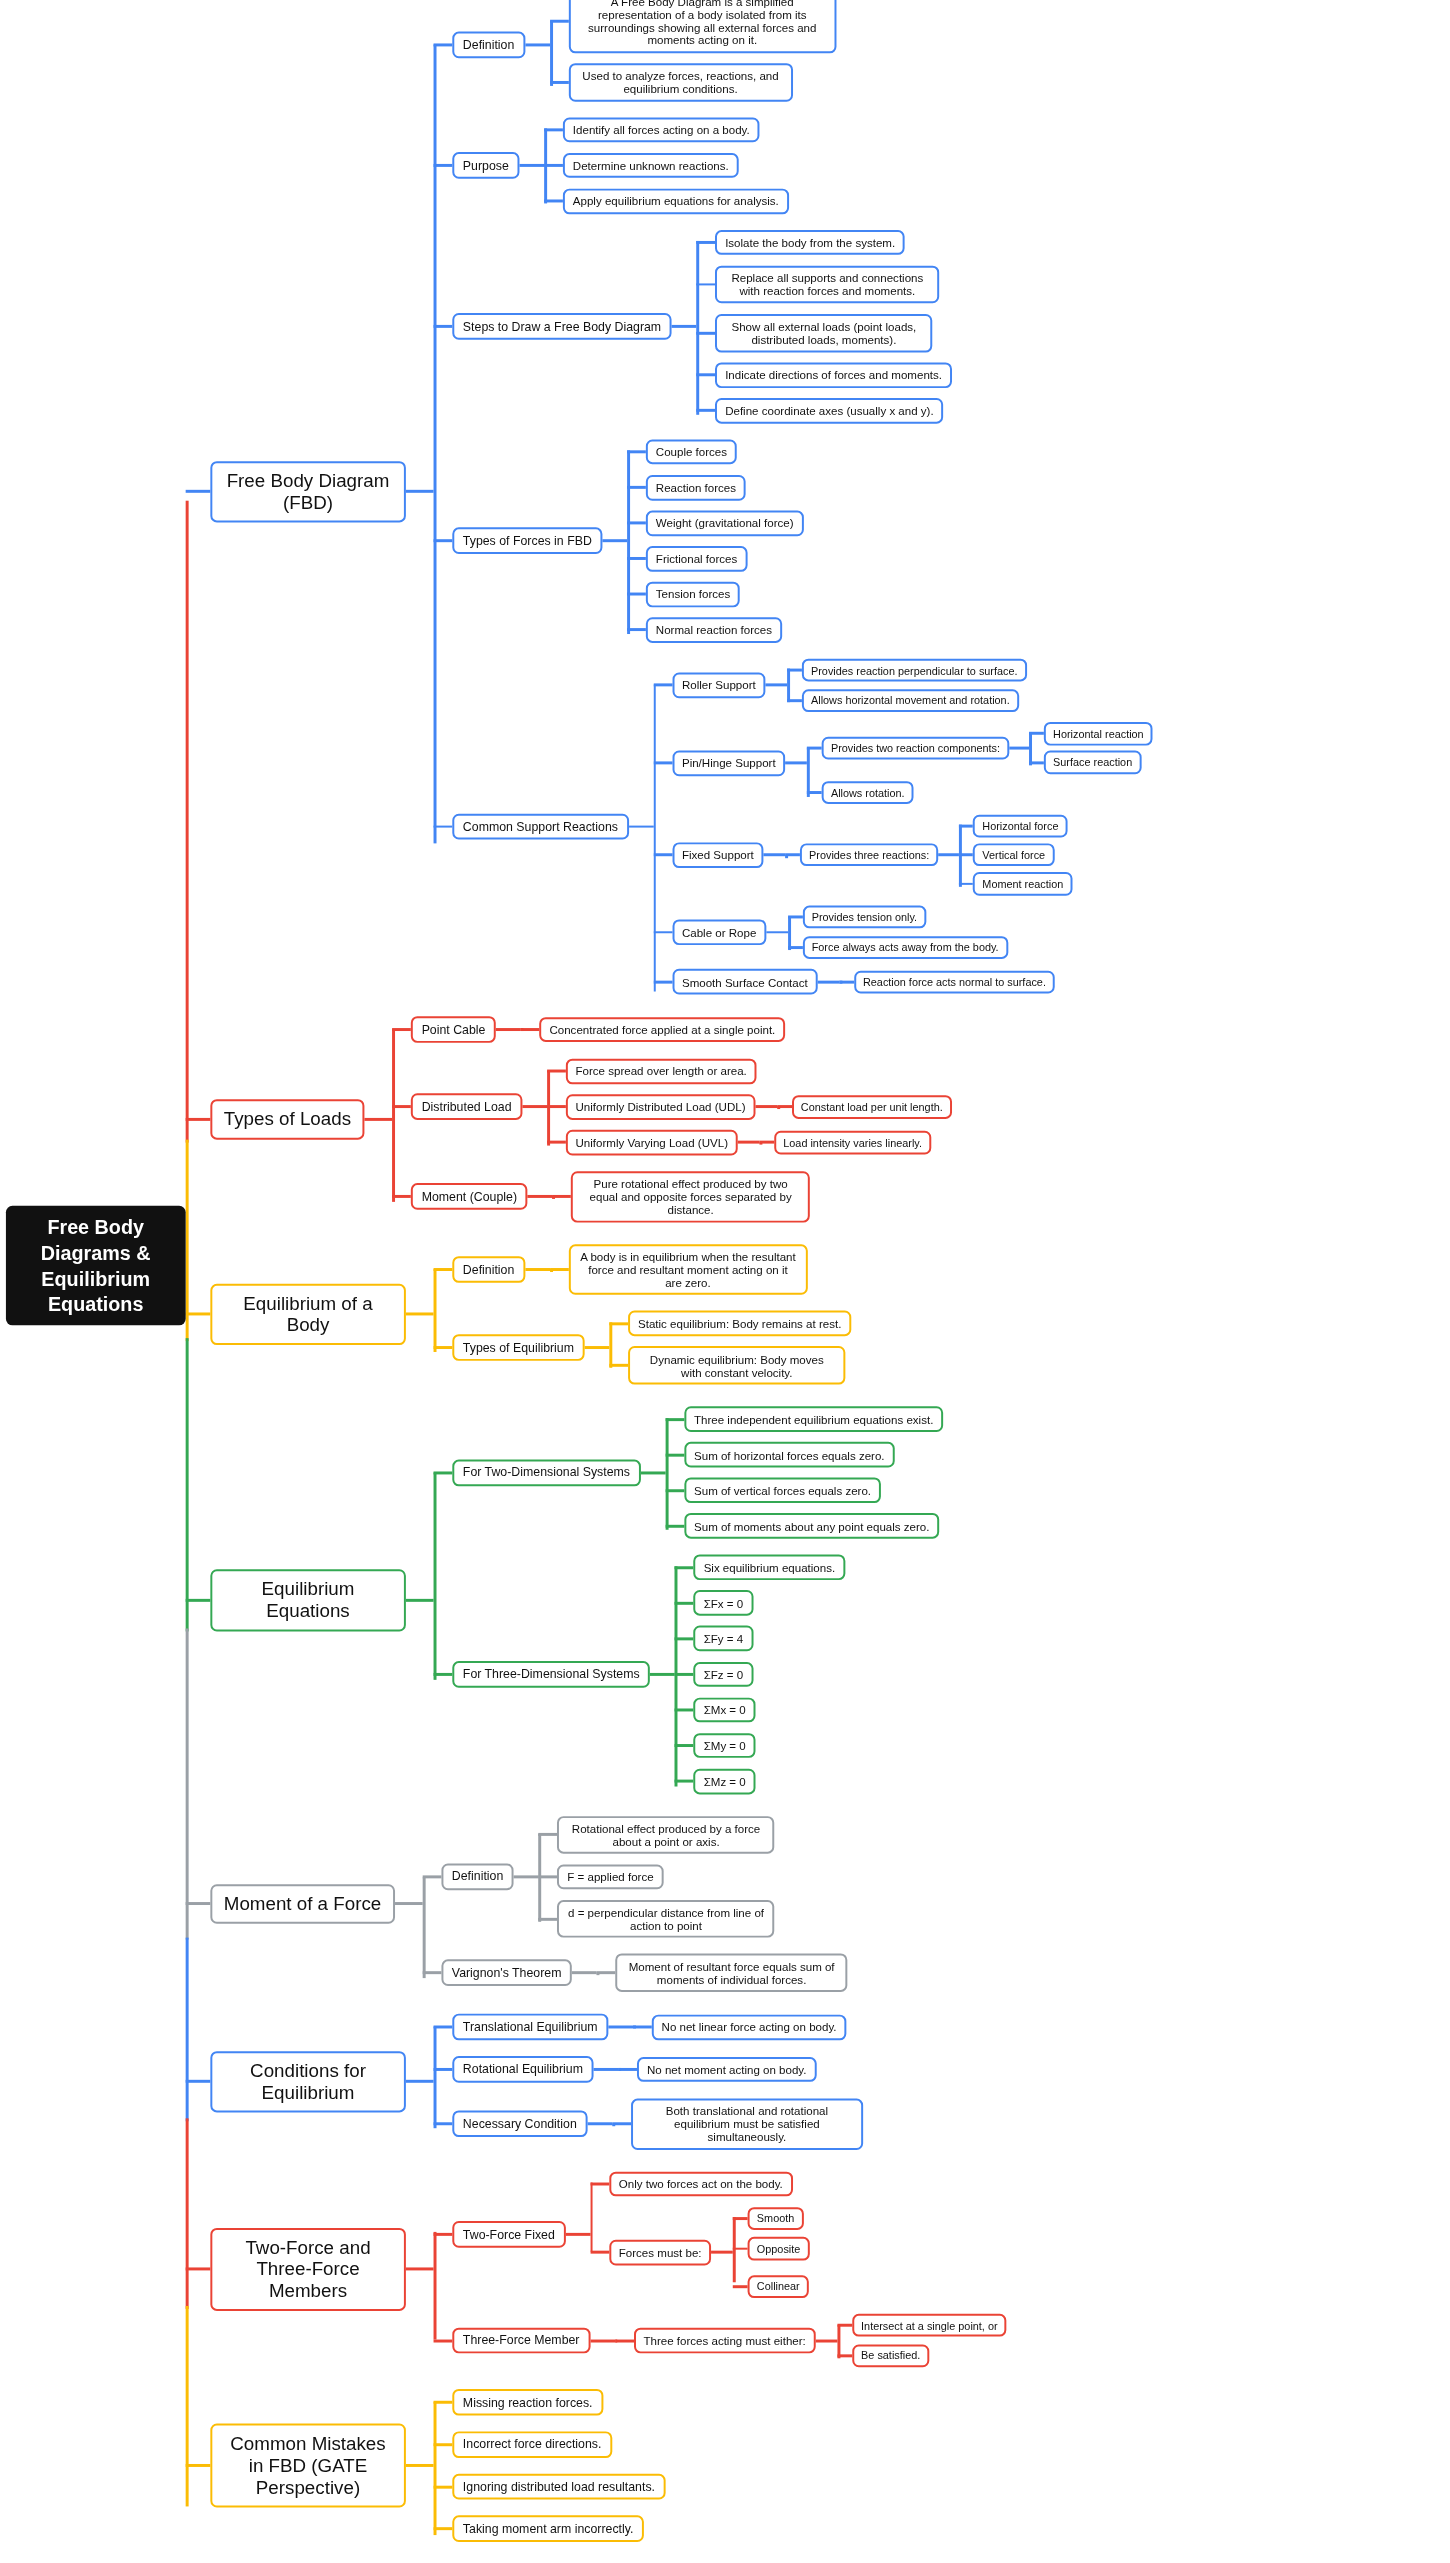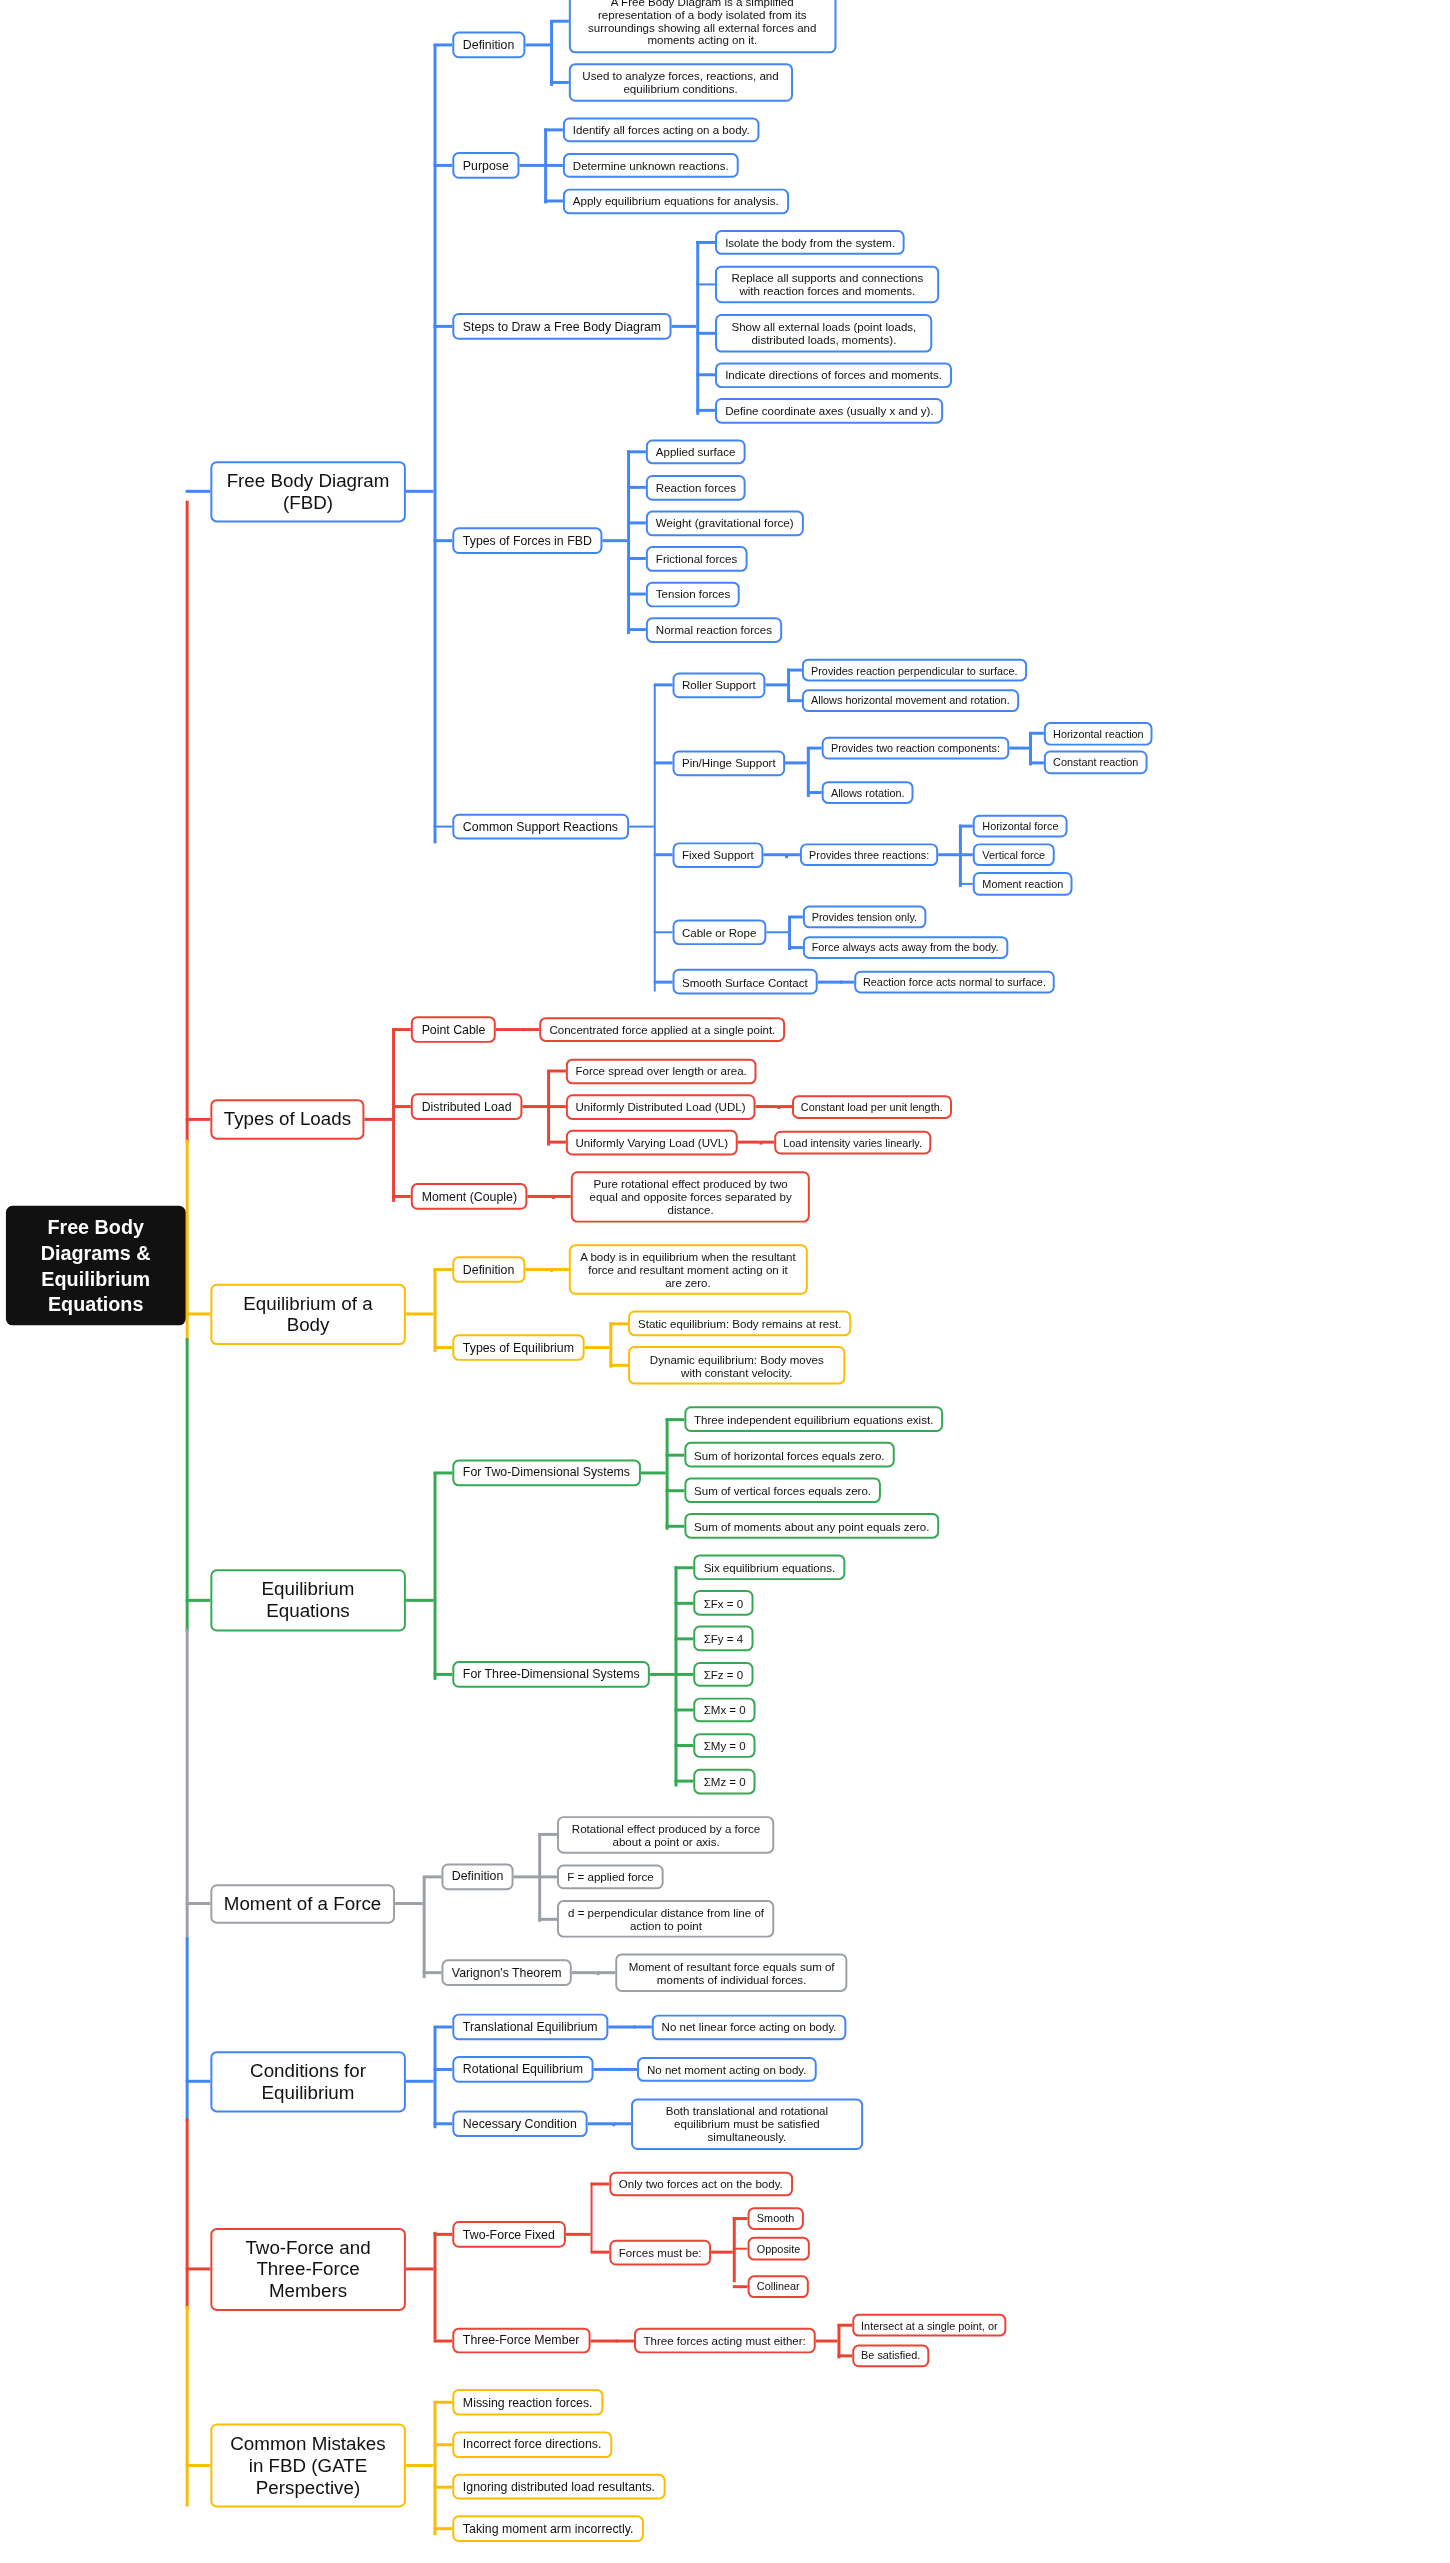--- a/index.html
+++ b/index.html
@@ -208,21 +208,21 @@
                 <div class="branch lvl2">
                   <div class="box-inner" style="border-color: rgb(66, 133, 244);">
                     <span>Types of Forces in FBD</span>
                   </div>
                   <div class="conn-h" style="width: 25px; background: rgb(66, 133, 244);"></div>
                   <div class="kids">
                     <div class="rowwrap">
                       <div class="conn-h" style="width: 19px; background: rgb(66, 133, 244);"></div>
                       <div class="branch lvl3">
                         <div class="box-inner" style="border-color: rgb(66, 133, 244);">
-                          <span>Applied surface</span>
+                          <span>Couple forces</span>
                         </div>
                       </div>
                     </div>
                     <div class="rowwrap" style="margin-top: 10.3px;">
                       <div class="conn-h" style="width: 19px; background: rgb(66, 133, 244);"></div>
                       <div class="branch lvl3">
                         <div class="box-inner" style="border-color: rgb(66, 133, 244);">
                           <span>Reaction forces</span>
                         </div>
                       </div>
@@ -320,21 +320,21 @@
                                   <div class="branch lvl5">
                                     <div class="box-inner" style="border-color: rgb(66, 133, 244);">
                                       <span>Horizontal reaction</span>
                                     </div>
                                   </div>
                                 </div>
                                 <div class="rowwrap" style="margin-top: 5.9px;">
                                   <div class="conn-h" style="width: 14.7px; background: rgb(66, 133, 244);"></div>
                                   <div class="branch lvl5">
                                     <div class="box-inner" style="border-color: rgb(66, 133, 244);">
-                                      <span>Constant reaction</span>
+                                      <span>Surface reaction</span>
                                     </div>
                                   </div>
                                 </div>
                                 <div class="spine" style="background: rgb(66, 133, 244); left: 0px; top: 10.6px; height: 33px;"></div>
                               </div>
                             </div>
                           </div>
                           <div class="rowwrap" style="margin-top: 7.3px;">
                             <div class="conn-h" style="width: 14.7px; background: rgb(66, 133, 244);"></div>
                             <div class="branch lvl4">

